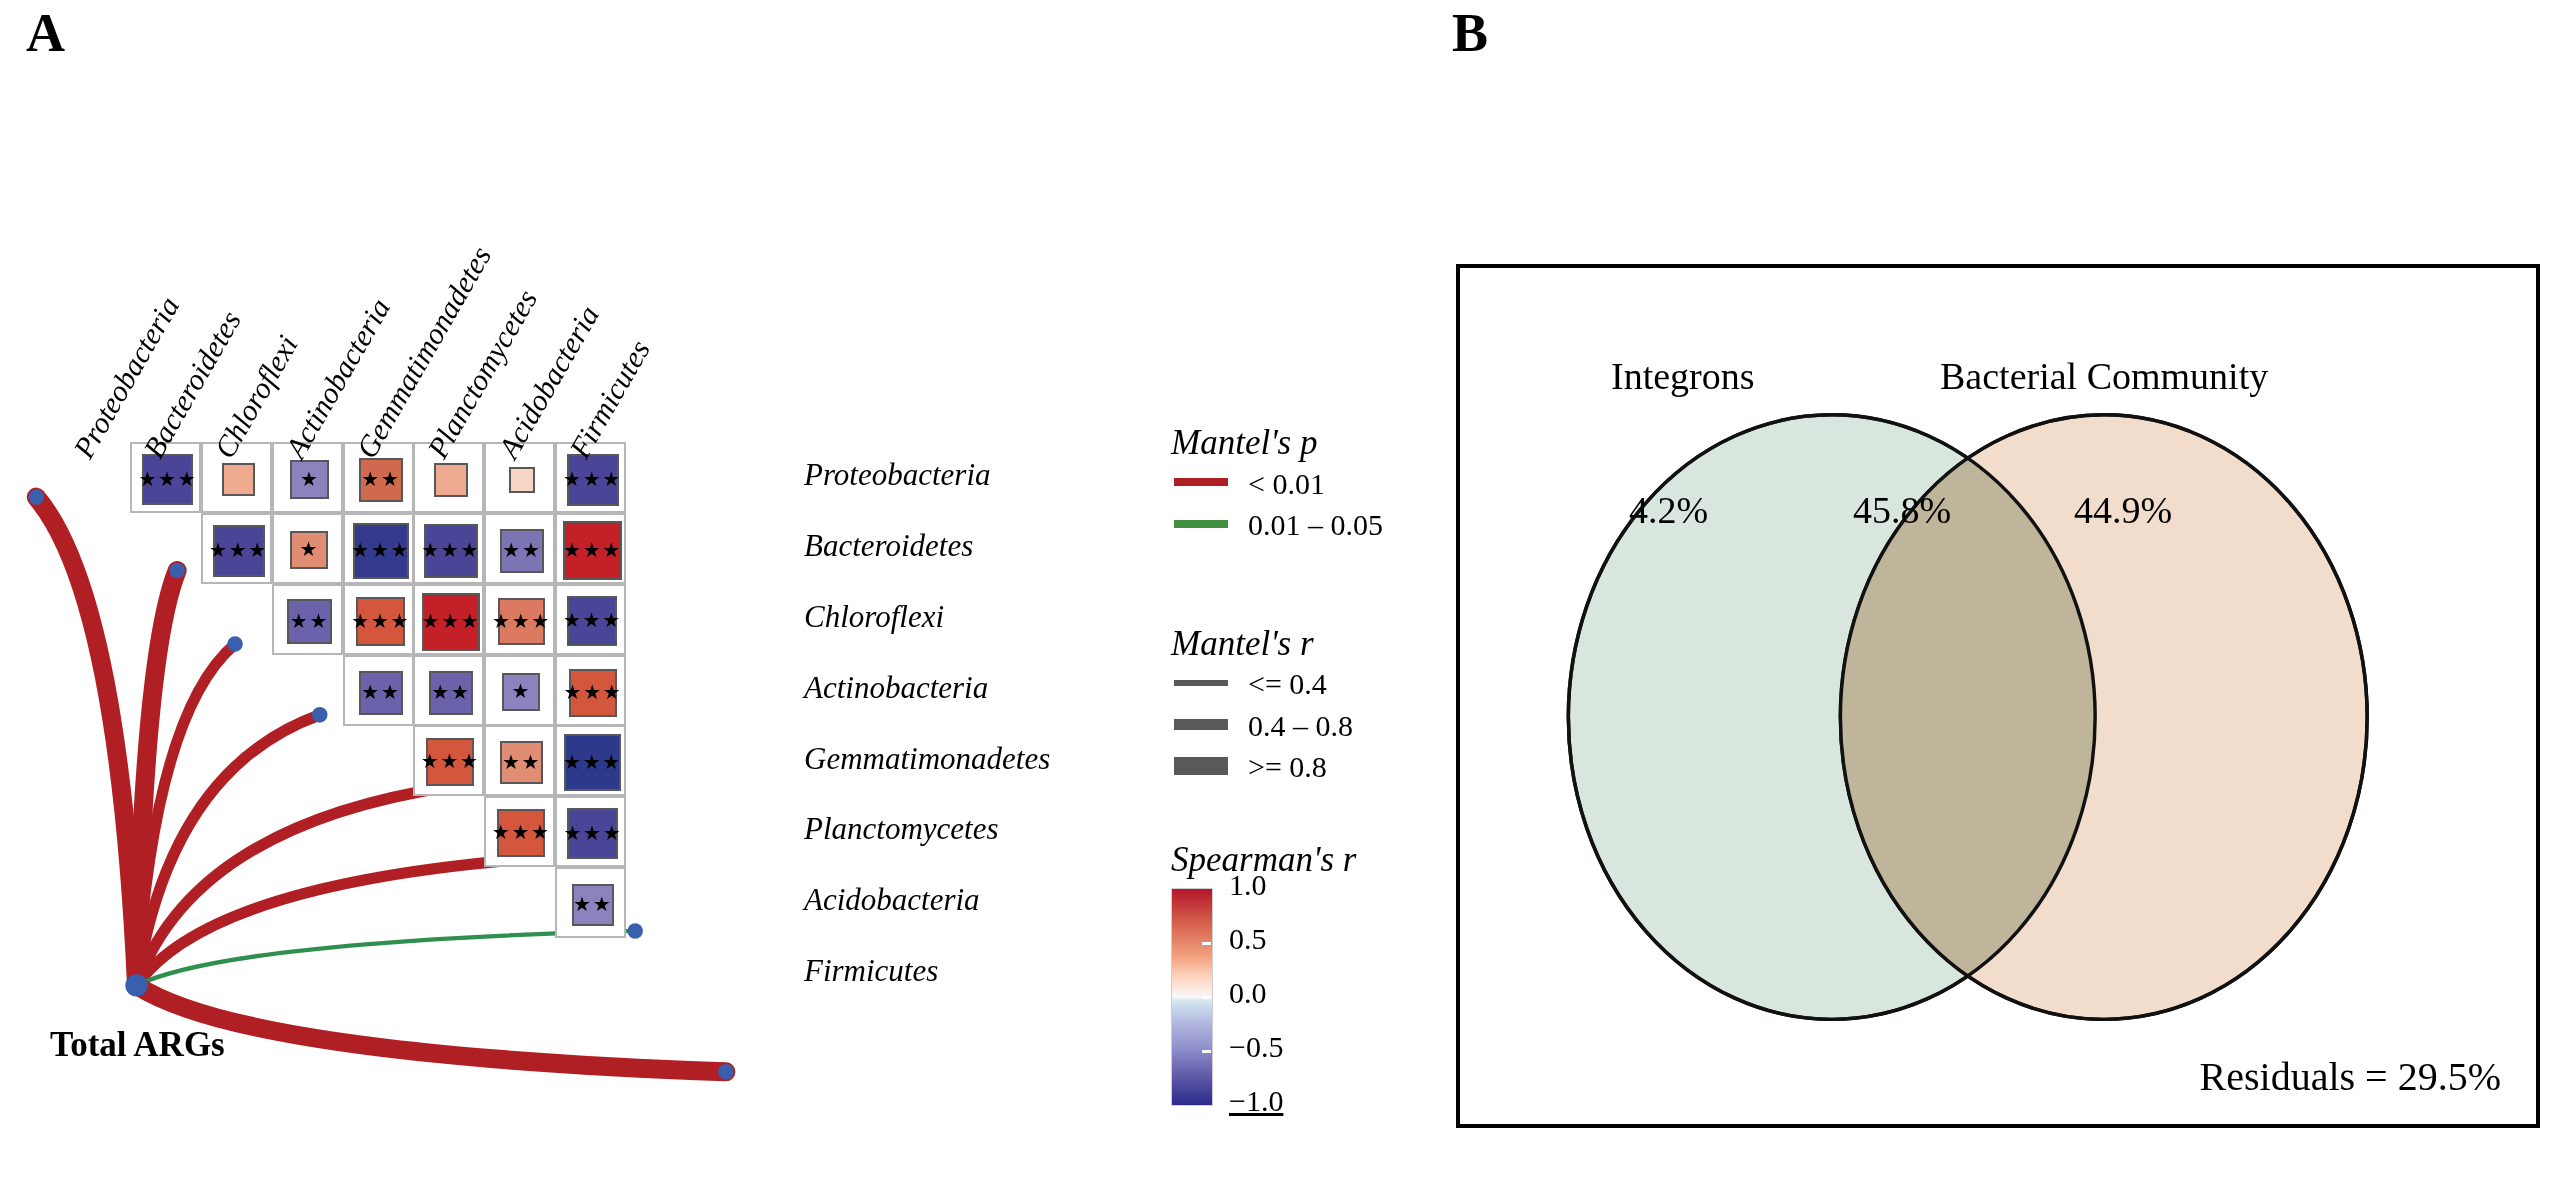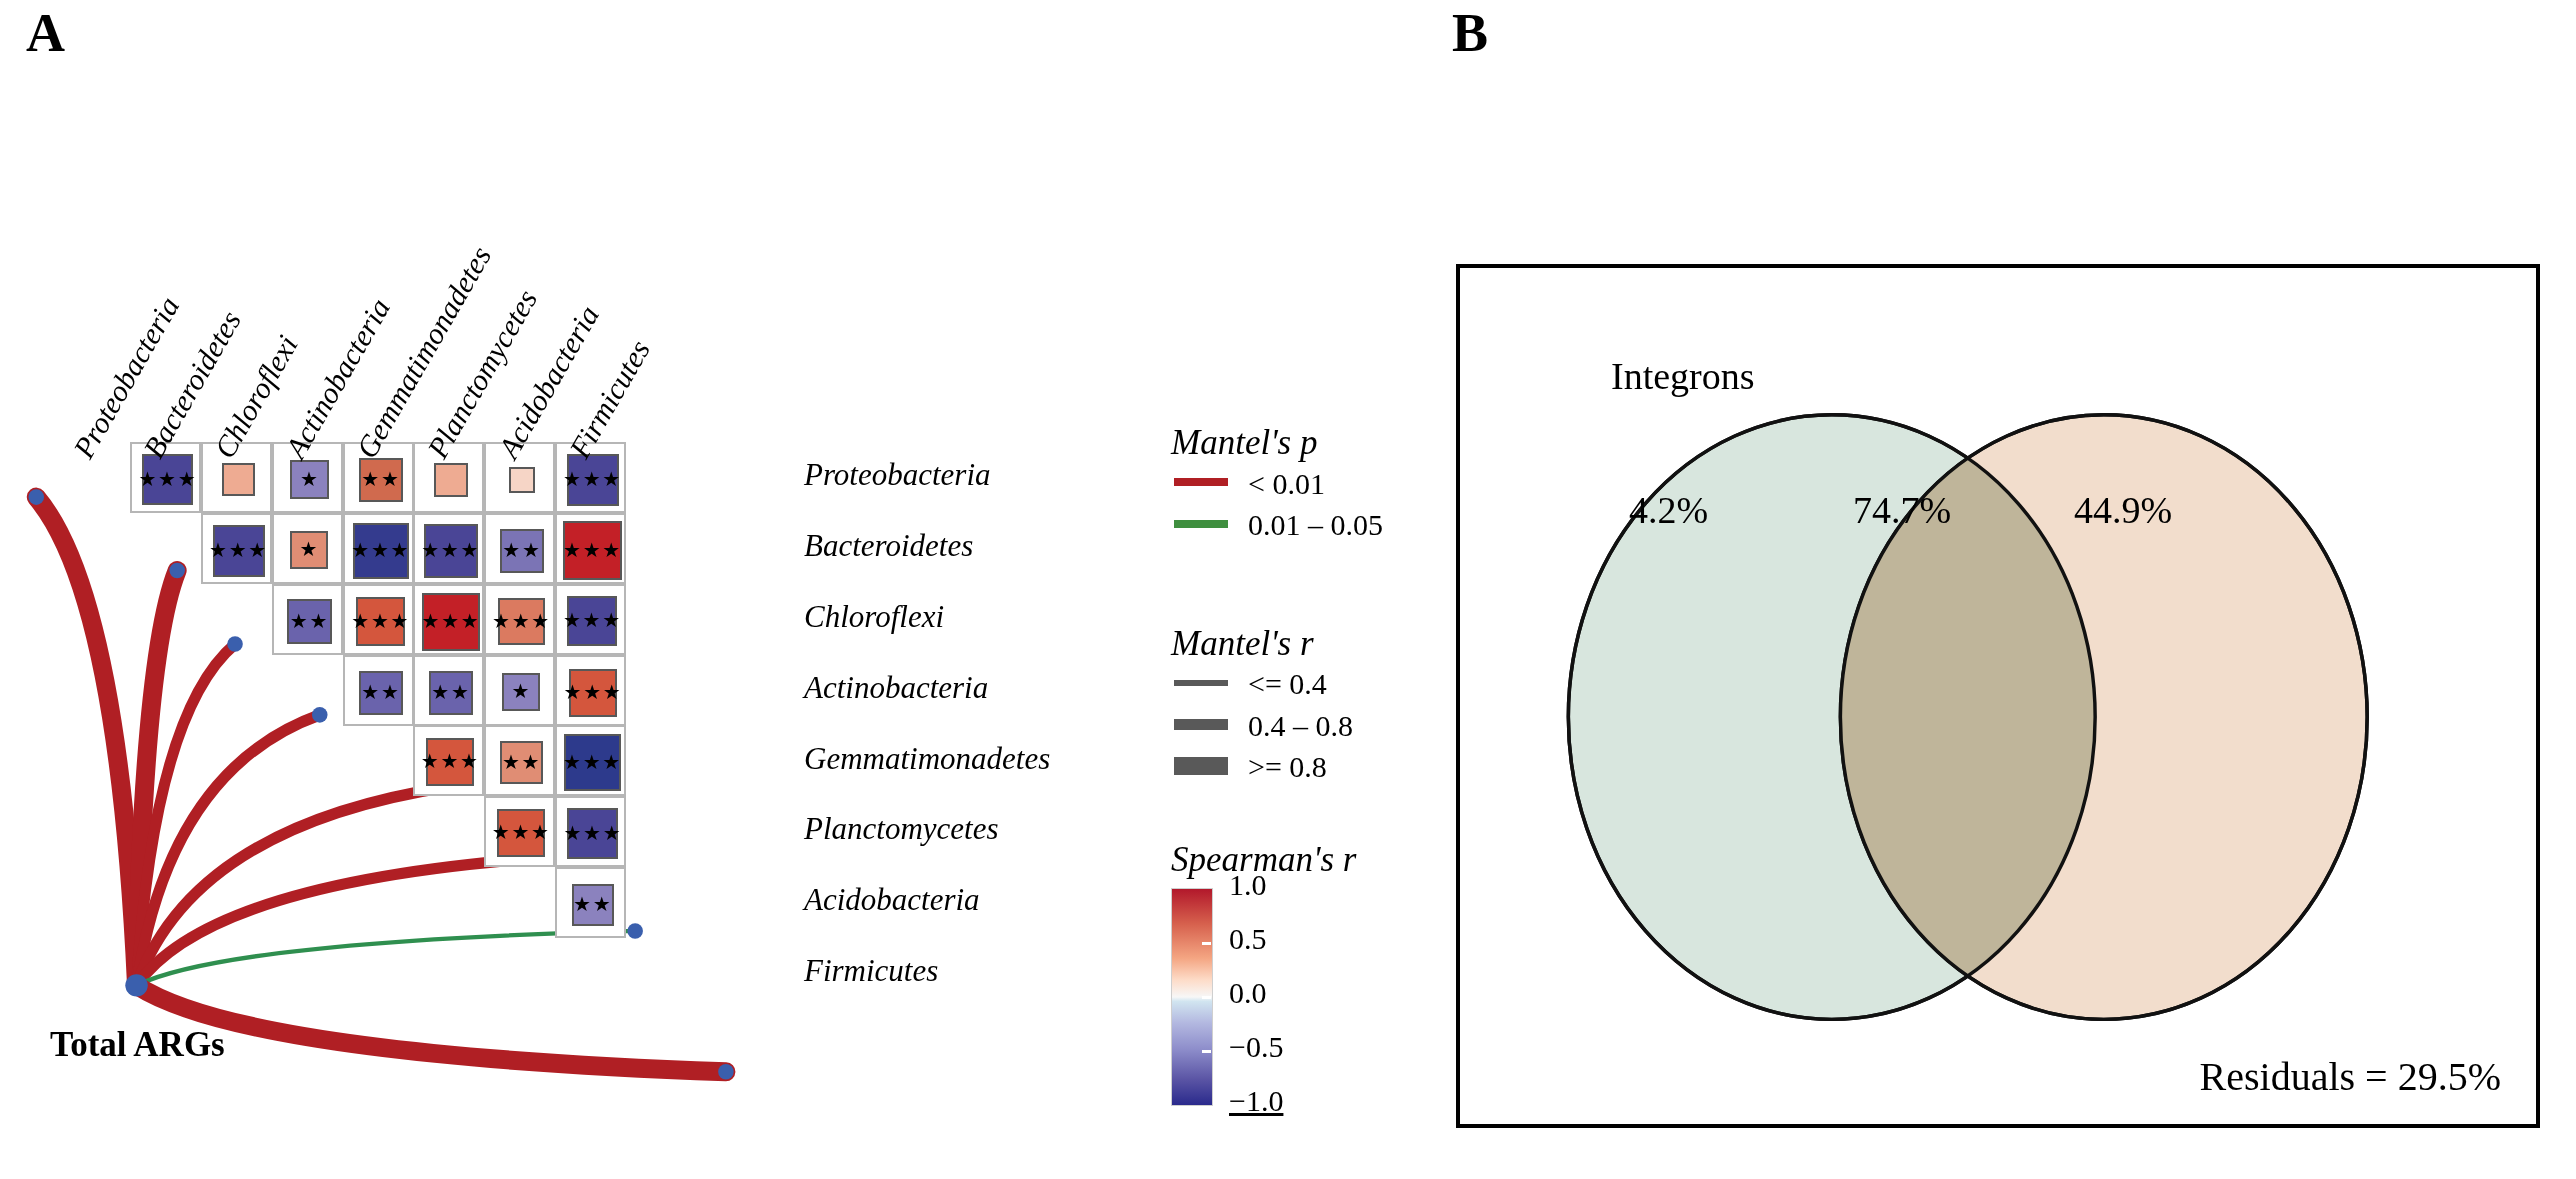--- a/index.html
+++ b/index.html
@@ -256,33 +256,34 @@
     <div class="cbar-tick" style="left: 1202px; top: 942px;"></div>
     <div class="cbar-lab" style="left: 1229px; top: 976px;">0.0</div>
     <div class="cbar-tick" style="left: 1202px; top: 996px;"></div>
     <div class="cbar-lab" style="left: 1229px; top: 1030px;">−0.5</div>
     <div class="cbar-tick" style="left: 1202px; top: 1050px;"></div>
     <div class="cbar-lab" style="left: 1229px; top: 1084px; text-decoration: underline;">−1.0</div>
   </div>
 
 <div id="venn-box">
   <div class="venn-title" style="left:151px;top:86px;text-align:center;">Integrons</div>
+  <div class="venn-title" style="left:480px;top:86px;">Bacterial Community</div>
 
   <svg id="venn-svg" width="1076" height="855" style="position:absolute;left:0;top:0;" viewBox="0 0 1245 990">
       <defs>
         <clipPath id="clipL">
           <ellipse cx="430" cy="520" rx="305" ry="350"></ellipse>
         </clipPath>
       </defs>
       <ellipse cx="430" cy="520" rx="305" ry="350" fill="#d8e6de" stroke="#111" stroke-width="4"></ellipse>
       <ellipse cx="745" cy="520" rx="305" ry="350" fill="#f2ddcc" stroke="#111" stroke-width="4"></ellipse>
       <ellipse cx="745" cy="520" rx="305" ry="350" fill="#bfb59a" stroke="none" stroke-width="0" clip-path="url(#clipL)"></ellipse>
       <ellipse cx="430" cy="520" rx="305" ry="350" fill="none" stroke="#111" stroke-width="4"></ellipse>
       <ellipse cx="745" cy="520" rx="305" ry="350" fill="none" stroke="#111" stroke-width="4"></ellipse>
     </svg>
 
   <div class="venn-pct" style="left:169px;top:220px;">4.2%</div>
-  <div class="venn-pct" style="left:393px;top:220px;">74.7%</div>
+  <div class="venn-pct" style="left:393px;top:220px;">45.8%</div>
   <div class="venn-pct" style="left:614px;top:220px;">44.9%</div>
 
   <div id="residuals">Residuals = 29.5%</div>
 </div>
 
 
 </body></html>

